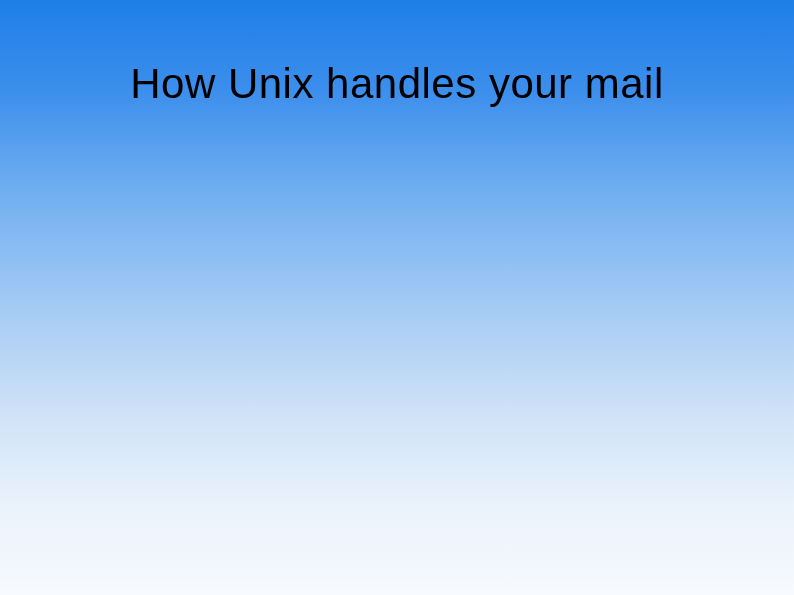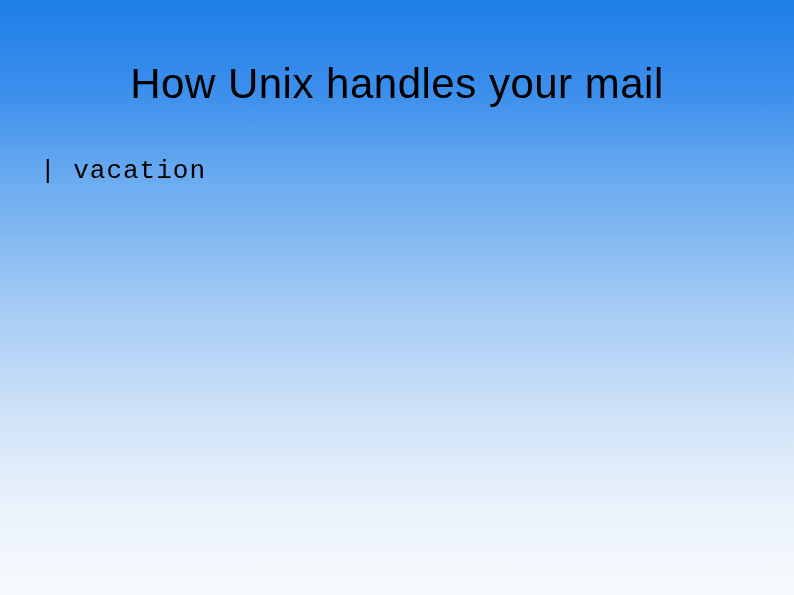--- a/index.html
+++ b/index.html
@@ -18,34 +18,33 @@
     }
     .slide {
       width: 100%;
       height: 100%;
       padding: 60px 40px 40px 40px;
     }
     .title {
       font-size: 42px;
       font-weight: normal;
       text-align: center;
-      margin-bottom: 48px;
+      margin-bottom: 76px;
       letter-spacing: 0.5px;
     }
     .subtitle {
       font-size: 28px;
       font-weight: normal;
       margin-bottom: 110px;
       letter-spacing: 0.3px;
     }
     .code {
       font-family: "Courier New", Courier, monospace;
       font-size: 26px;
       letter-spacing: 1px;
     }
   </style>
 </head>
 <body>
 
 <div class="slide">
   <h1 class="title">How Unix handles your mail</h1>
-  <p class="code">| vacation</p>
 </div>
 
 </body></html>

